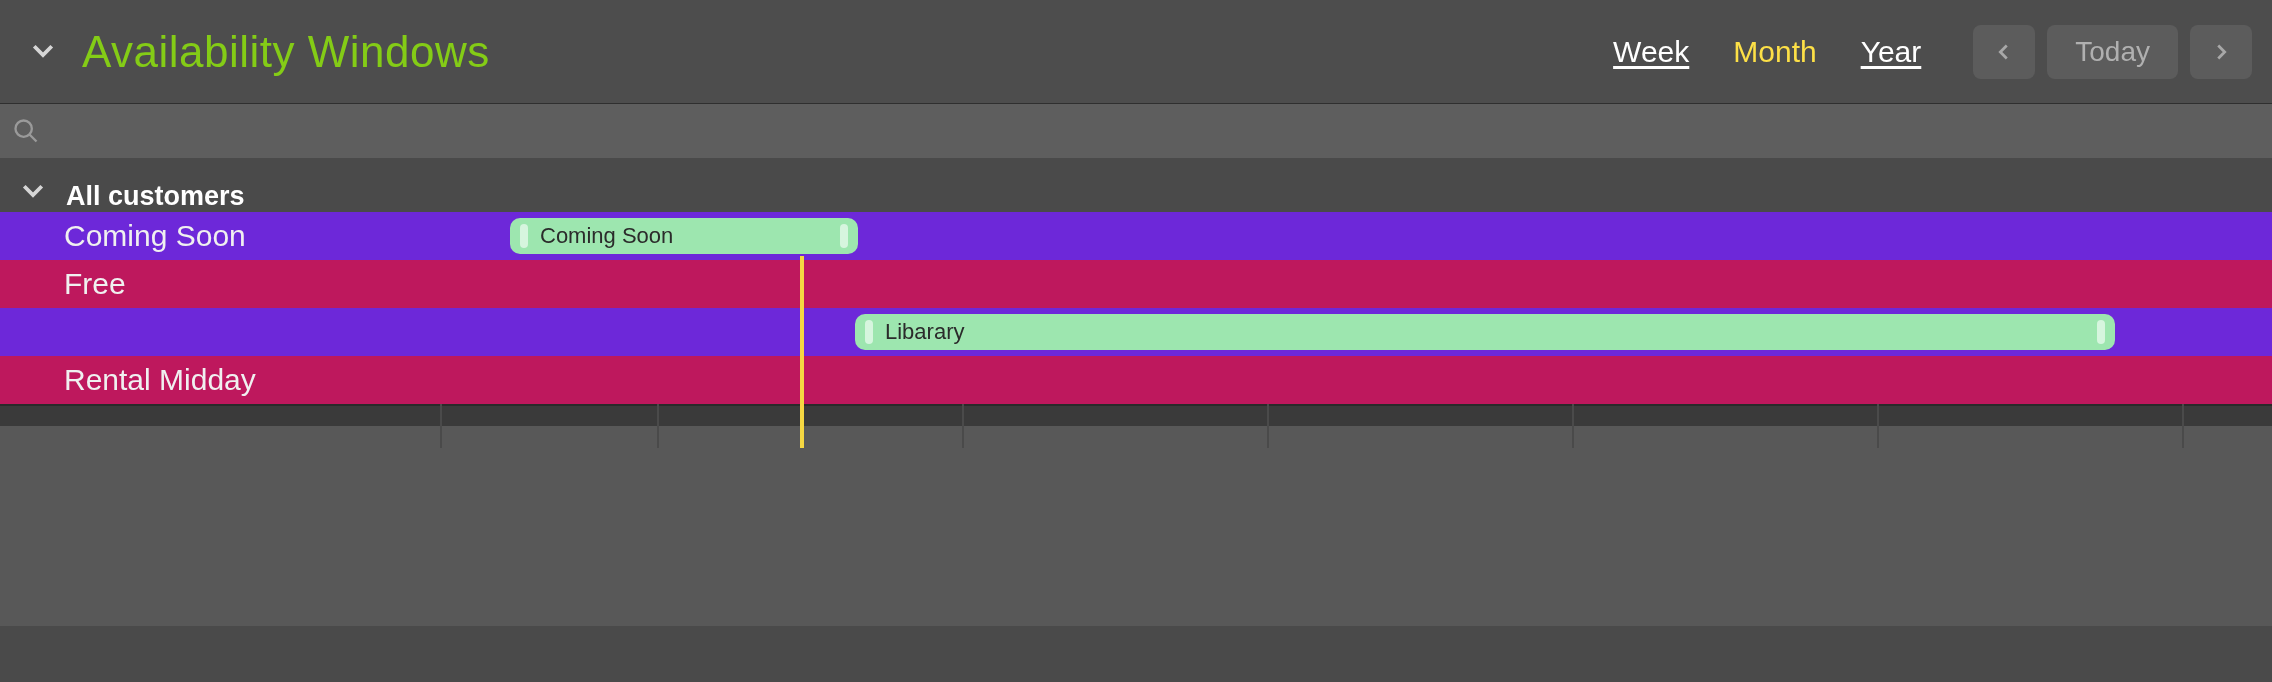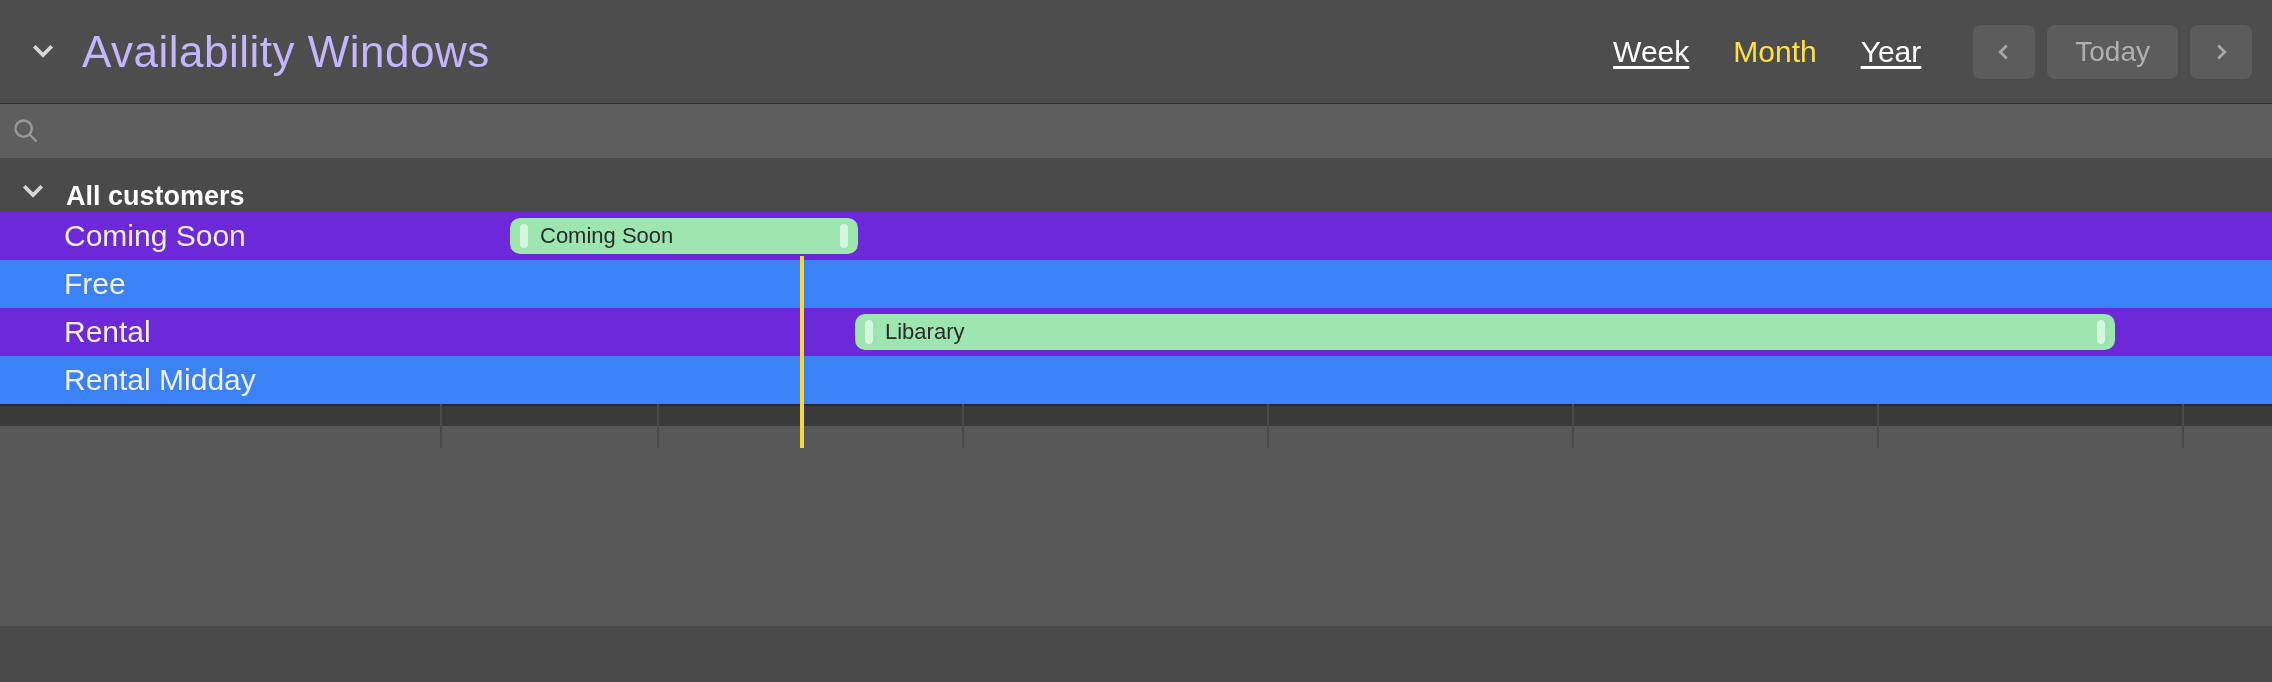--- a/index.html
+++ b/index.html
@@ -22,21 +22,21 @@
     border-bottom: 1px solid #2f2f2f;
   }
   .header .chevron {
     margin-right: 24px;
     cursor: pointer;
   }
   .header h1 {
     font-size: 44px;
     font-weight: 500;
     letter-spacing: 0.5px;
-    color: #c4b5fd;
+    color: #84cc16;
     flex: 0 0 auto;
   }
   .header .spacer { flex: 1; }
   .view-tabs {
     display: flex;
     align-items: center;
     gap: 44px;
     margin-right: 40px;
   }
   .view-tab {
@@ -123,21 +123,21 @@
     font-weight: 400;
   }
 
   .row {
     height: 48px;
     position: relative;
     display: flex;
     align-items: center;
   }
   .row.striped { background: #6d28d9; }
-  .row.plain   { background: #3b82f6; }
+  .row.plain   { background: #be185d; }
   .row-label {
     width: 440px;
     flex: 0 0 440px;
     padding-left: 64px;
     font-size: 30px;
     color: #f0f0f0;
     position: relative;
     z-index: 2;
   }
 
@@ -271,21 +271,20 @@
           <div class="handle handle-left"></div>
           <span class="ev-label">Coming Soon</span>
           <span class="ev-spacer"></span>
           <div class="handle handle-right"></div>
         </div>
       </div>
       <div class="row plain">
         <div class="row-label">Free</div>
       </div>
       <div class="row striped">
-        <div class="row-label">Rental</div>
         <div class="event" style="left: 855px; width: 1260px;">
           <div class="handle handle-left"></div>
           <span class="ev-label">Libarary</span>
           <span class="ev-spacer"></span>
           <div class="handle handle-right"></div>
         </div>
       </div>
       <div class="row plain">
         <div class="row-label">Rental Midday</div>
       </div>

